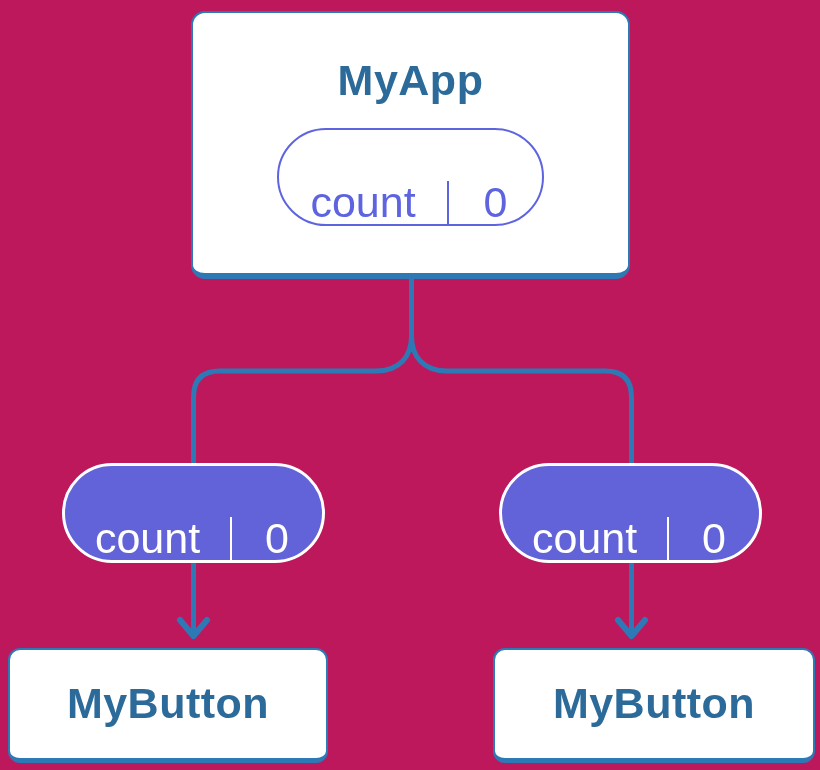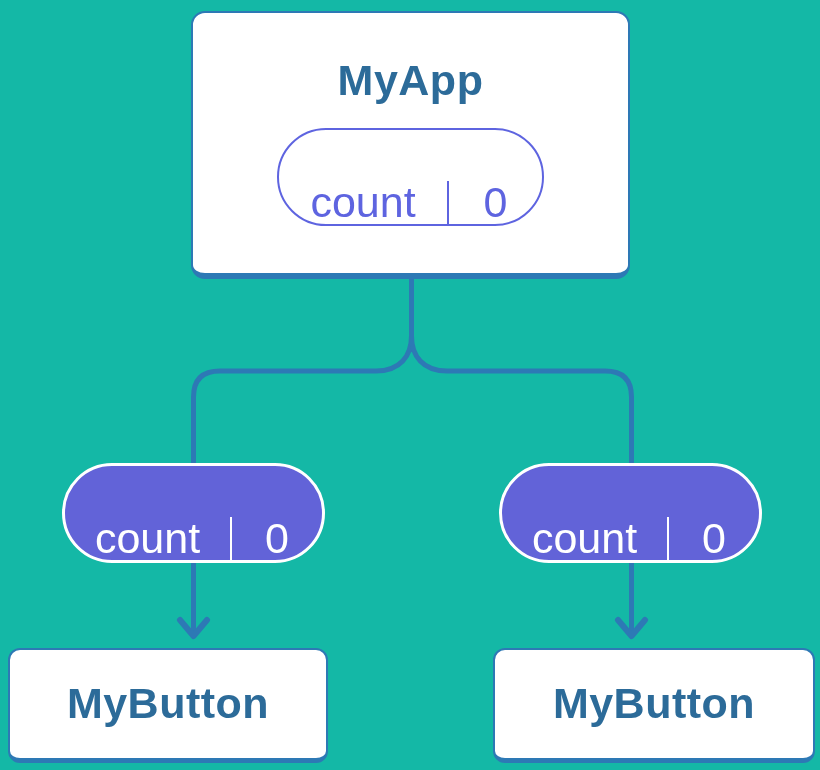--- a/index.html
+++ b/index.html
@@ -5,21 +5,21 @@
   html, body { margin: 0; padding: 0; }
   body {
     width: 820px; height: 770px;
     font-family: "Liberation Sans", sans-serif;
     background: #4c6370;
     overflow: hidden;
   }
   .stage {
     position: relative;
     width: 820px; height: 770px;
-    background: #14b8a6;
+    background: #be185d;
   }
   .stage svg {
     position: absolute;
     left: 0; top: 0;
     width: 820px; height: 770px;
   }
 
   
   .card {
     position: absolute;

